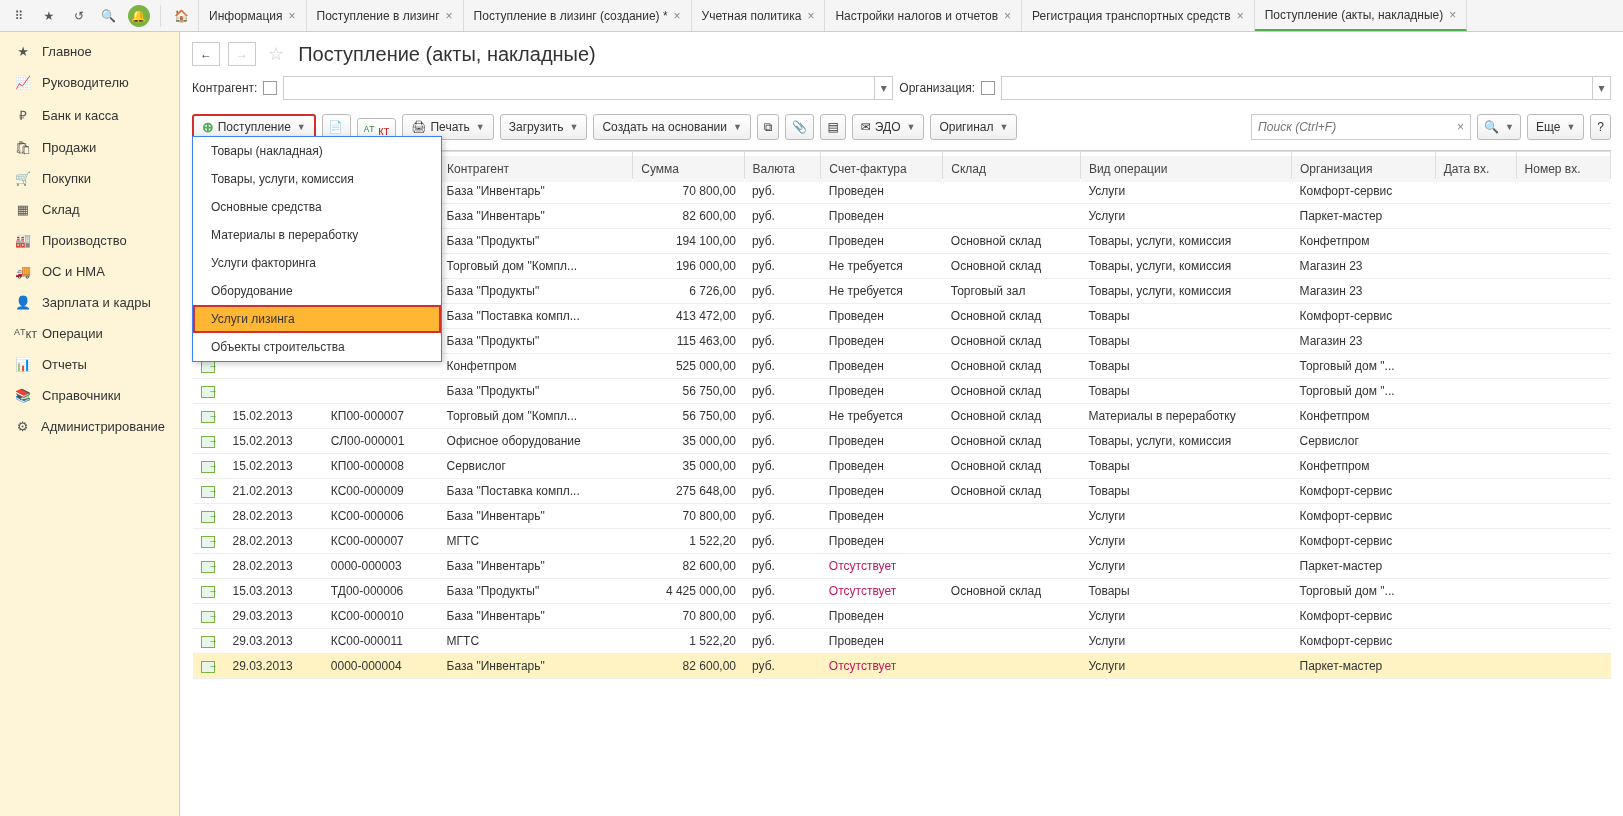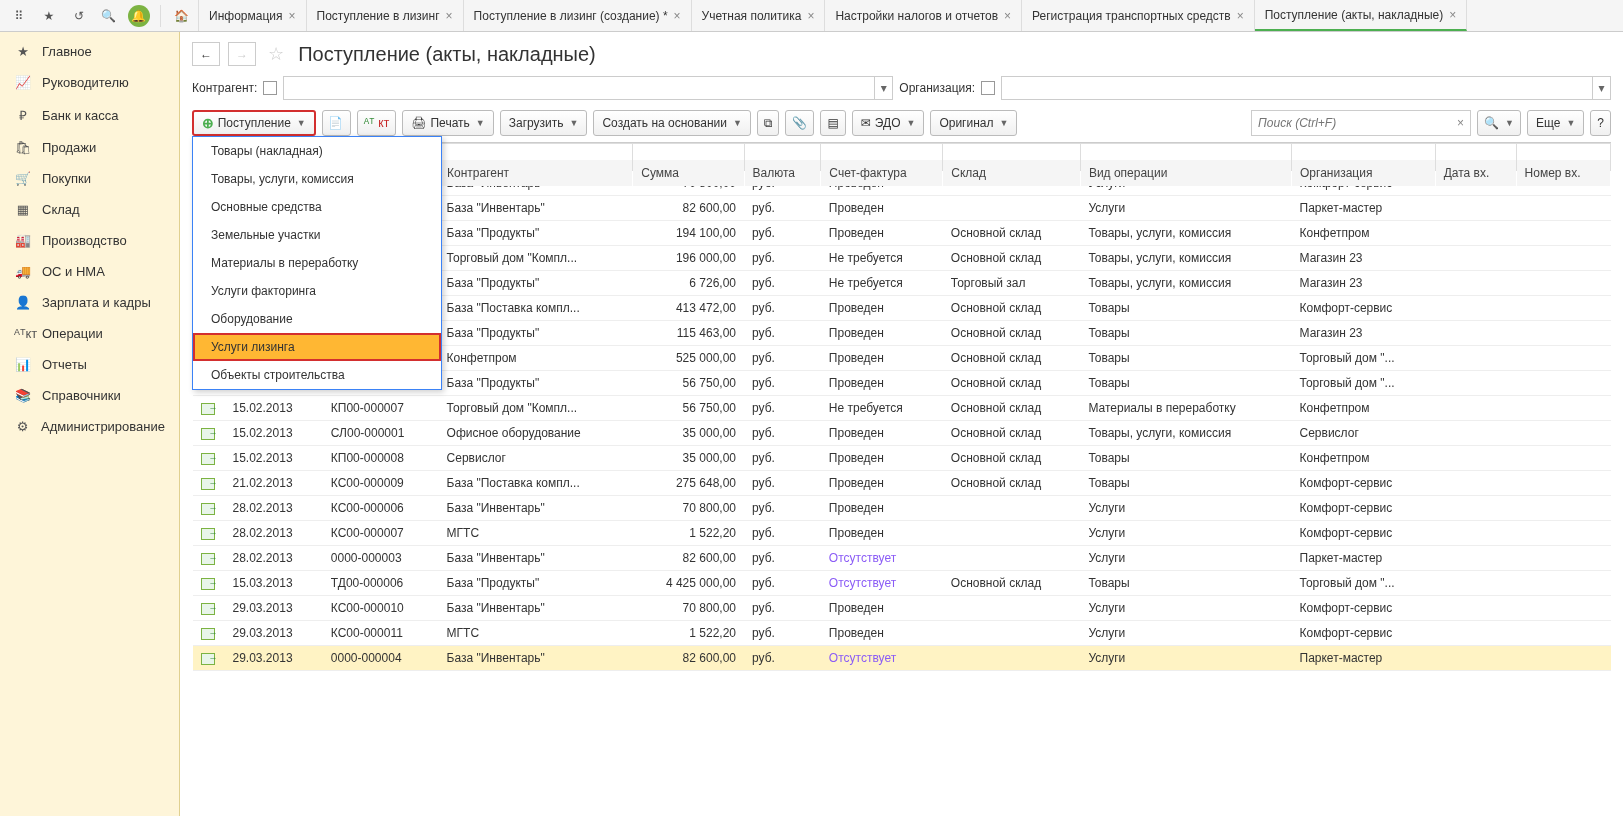--- a/index.html
+++ b/index.html
@@ -45,25 +45,25 @@
 .search-box .clr { width: 20px; border:1px solid #ccc; border-left:none; display:flex;align-items:center;justify-content:center;cursor:pointer;color:#888;}
 
 
 .dropdown { position: absolute; top: 32px; left: 12px; width: 250px; background: #fff; border: 1px solid #3b82f6; box-shadow: 2px 2px 6px rgba(0,0,0,0.2); z-index: 100; }
 .dropdown .ditem { padding: 7px 18px; cursor: pointer; font-size: 12px; }
 .dropdown .ditem.selected { background: #ffb733; border: 2px solid #d32f2f; padding: 5px 16px;}
 
 
 .table-wrap { flex:1; overflow: auto; border-top: 1px solid #ccc; margin: 0 12px;}
 table { width: 100%; border-collapse: collapse; font-size: 12px; }
-th { text-align: left; padding: 6px 8px; background: #f5f5f5; border: 1px solid #ddd; font-weight: normal; color: #444; position: sticky; top:16px;}
+th { text-align: left; padding: 6px 8px; background: #f5f5f5; border: 1px solid #ddd; font-weight: normal; color: #444; position: sticky; top:4px;}
 td { padding: 5px 8px; border-bottom: 1px solid #eee; white-space: nowrap; }
 td.num { text-align: right; }
 tr.sel td { background: #fff3c4; }
-.status-absent { color: #8b5cf6; }
+.status-absent { color: #be185d; }
 .row-icon { display:inline-block; width:14px; height:12px; border:1px solid #7cb342; background:#e8f5e9; margin-right:2px; vertical-align:middle; position:relative;}
 .row-icon::after{content:"→"; position:absolute; right:-4px; top:-2px; font-size:9px; color:#388e3c;}
 .green-plus { color:#4caf50; font-weight:bold; font-size:14px;}
 </style>
 </head>
 <body>
 
 <div class="top-bar">
   <div class="icon-btn">⠿</div>
   <div class="icon-btn">★</div>
@@ -187,21 +187,21 @@
         </div>
     </div>
 
     <div class="toolbar">
       <div class="btn highlight">
           <span class="green-plus">⊕</span>
           <span>Поступление</span>
           <span class="dd-ar">▼</span>
         </div>
       <div class="btn small">📄</div>
-      <div class="btn small" style="color:#388e3c;">ᴬᵀ<span style="color:#c62828;">кт</span></div>
+      <div class="btn small" style="color:#388e3c;margin-top:8px;">ᴬᵀ<span style="color:#c62828;">кт</span></div>
       <div class="btn">🖨 <span>Печать</span><span class="dd-ar">▼</span></div>
       <div class="btn">
           <span>Загрузить</span>
           <span class="dd-ar">▼</span>
         </div>
       <div class="btn">
           <span>Создать на основании</span>
           <span class="dd-ar">▼</span>
         </div>
       <div class="btn small">⧉</div>
@@ -220,21 +220,20 @@
       <div class="btn">
           <span>Еще</span>
           <span class="dd-ar">▼</span>
         </div>
       <div class="btn small">?</div>
 
       <div class="dropdown" id="dropdown">
           <div class="ditem">Товары (накладная)</div>
           <div class="ditem">Товары, услуги, комиссия</div>
           <div class="ditem">Основные средства</div>
-          <div class="ditem">Земельные участки</div>
           <div class="ditem">Материалы в переработку</div>
           <div class="ditem">Услуги факторинга</div>
           <div class="ditem">Оборудование</div>
           <div class="ditem selected">Услуги лизинга</div>
           <div class="ditem">Объекты строительства</div>
         </div>
     </div>
 
     <div class="table-wrap">
       <table>

